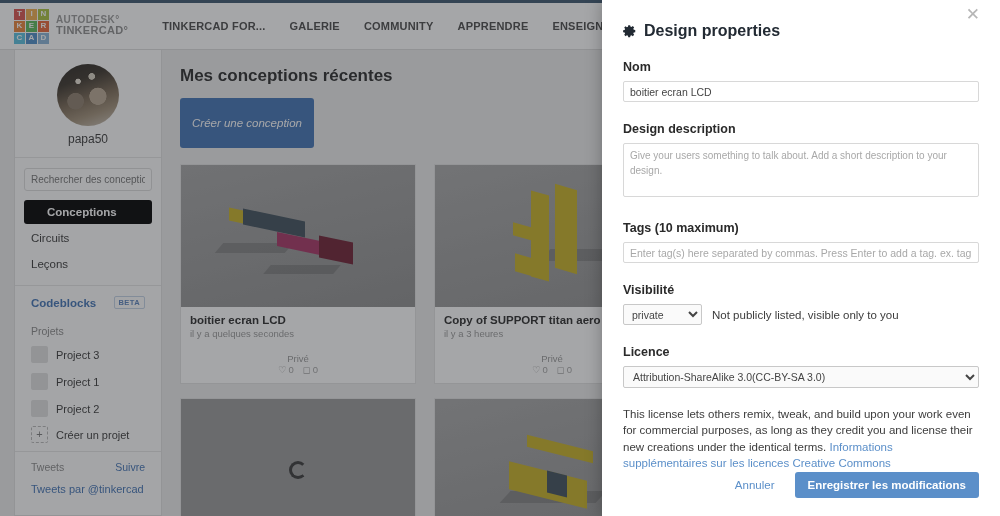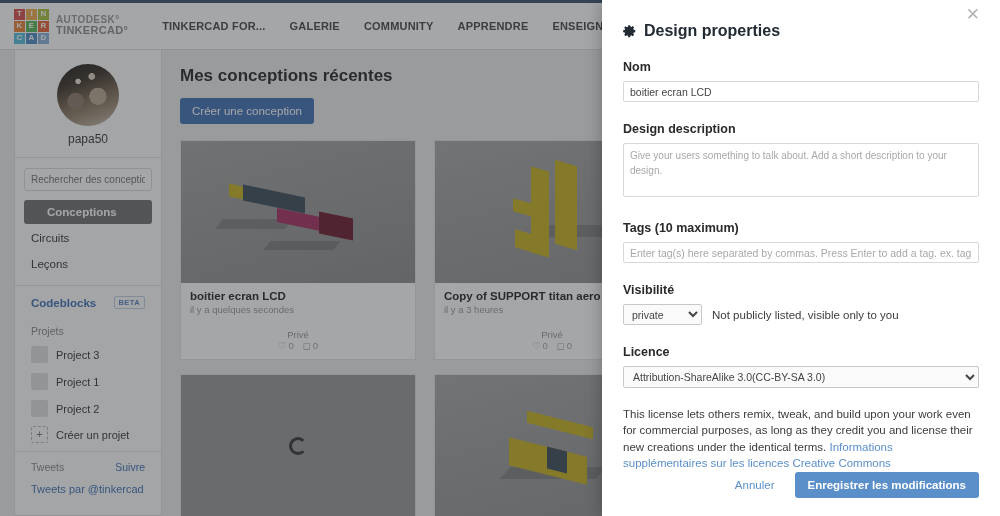--- a/index.html
+++ b/index.html
@@ -90,21 +90,21 @@
     padding: 0 6px;
     font-family: "Liberation Sans", sans-serif;
   }
   .navlist { padding: 0 9px; }
   .nav-item {
     display: block; padding: 6px 7px;
     font-size: 11.5px; color: #3a3a3a;
     border-radius: 3px; text-decoration: none;
     margin-bottom: 2px;
   }
-  .nav-item.active { background: #737373; color: #ffffff; font-weight: bold; padding-left: 23px; }
+  .nav-item.active { background: #000000; color: #ffffff; font-weight: bold; padding-left: 23px; }
   .divider { height: 1px; background: #e6e6e6; margin: 9px 0 0; }
   .codeblocks-row {
     display: flex; align-items: center; justify-content: space-between;
     padding: 10px 16px 10px;
   }
   .codeblocks-row .cb {
     color: #4374b5; font-size: 11.5px; font-weight: bold;
   }
   .beta-badge {
     font-size: 7.5px; font-weight: bold; color: #5b83bd;
@@ -149,23 +149,24 @@
     overflow: hidden;
   }
   .page-title {
     font-size: 17px; font-weight: bold; color: #2b2b2b;
     margin: 0 0 12px 4px;
   }
   .btn-create {
     display: inline-block;
     background: #4374b5; color: #ffffff;
     font-size: 11.5px;
-    padding: 7px 12px; border-radius: 3px;
+    padding: 19px 12px; border-radius: 3px;
     border: none; margin-left: 4px; cursor: pointer;
     font-family: "Liberation Sans", sans-serif;
+    font-style: italic;
   }
   .cards {
     display: grid;
     grid-template-columns: repeat(3, 236px);
     gap: 14px 18px;
     margin: 16px 0 0 4px;
   }
   .card {
     background: #ffffff;
     border: 1px solid #e2e2e2;

